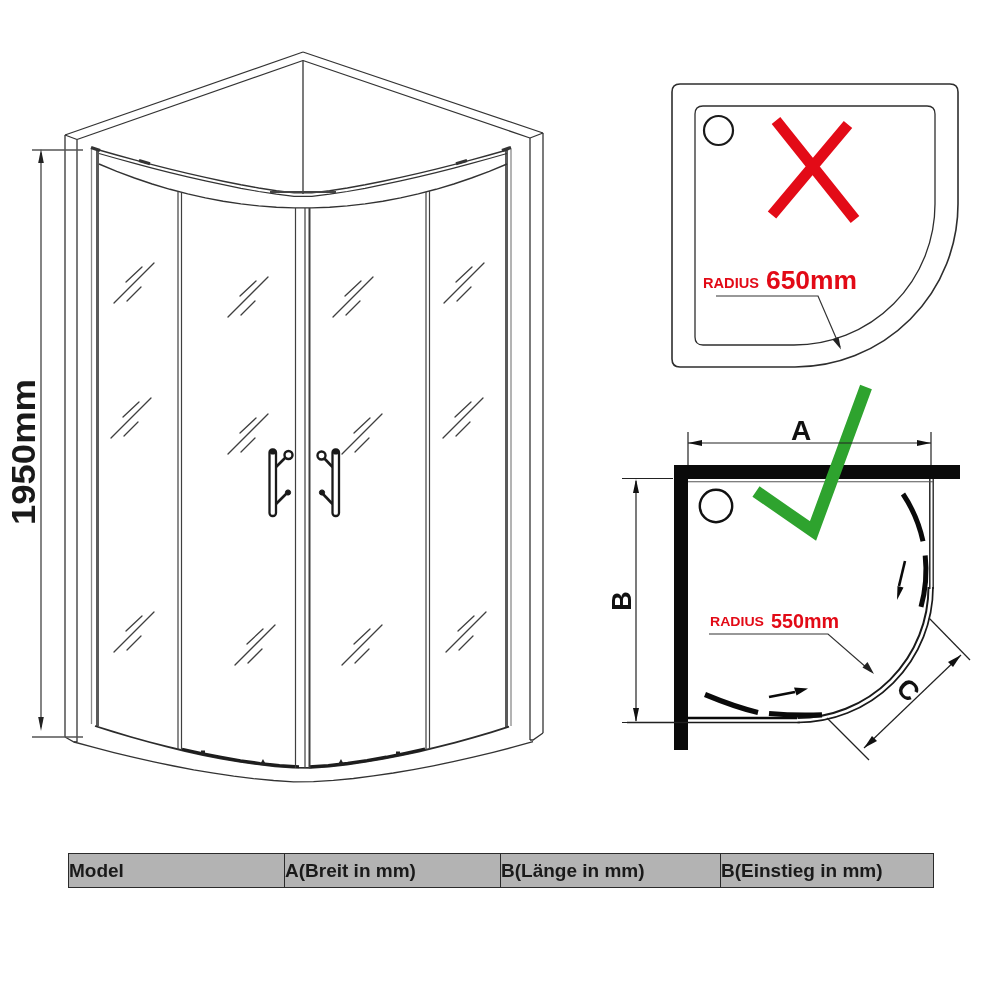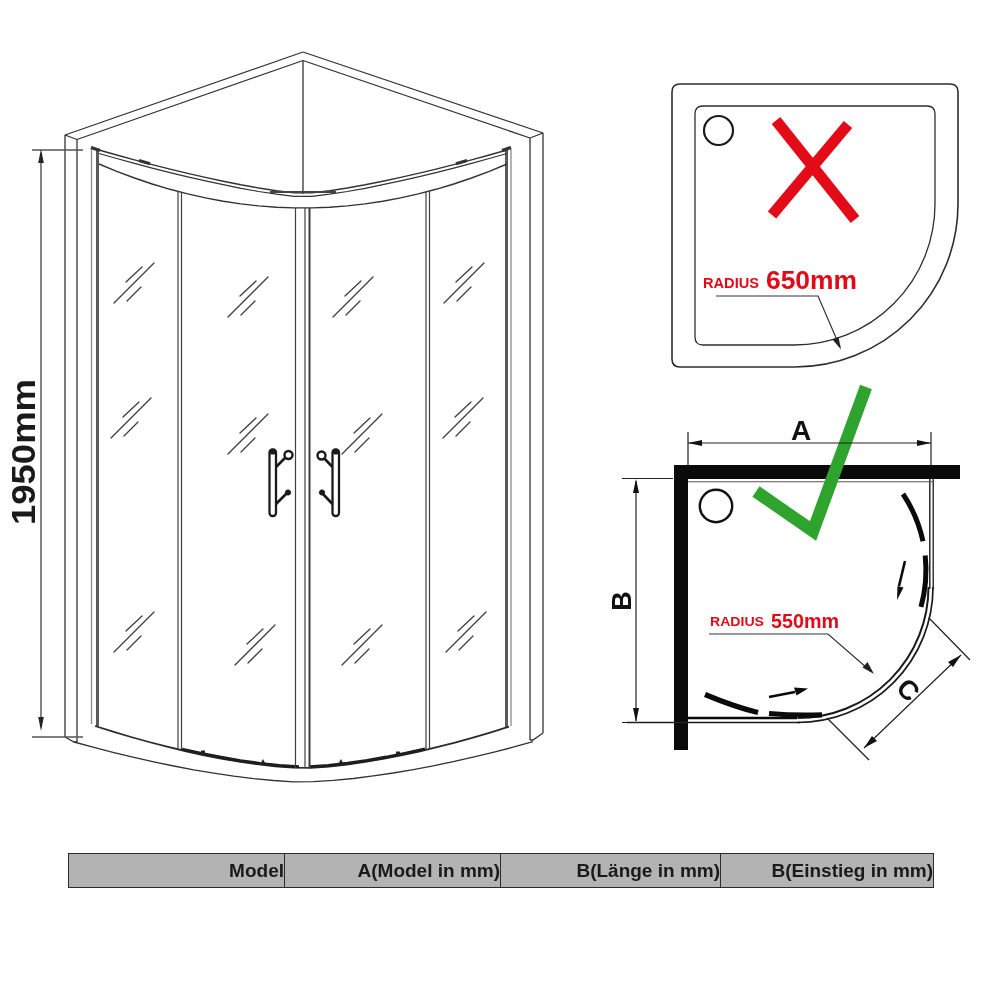--- a/index.html
+++ b/index.html
@@ -1,19 +1,19 @@
 <!DOCTYPE html>
 <html><head><meta charset="utf-8">
 <style>
   html,body{margin:0;padding:0;background:#fff;overflow:hidden}
   body{width:1001px;height:1001px;font-family:"Liberation Sans",sans-serif}
   #wrap{position:relative;width:1001px;height:1001px}
   svg{position:absolute;left:0;top:0}
   table{position:absolute;left:68px;top:853px;border-collapse:collapse;table-layout:fixed}
-  td,th{border:1.5px solid #2b2b2b;font-weight:bold;font-size:19px;color:#1a1a1a;text-align:right;padding:0}
+  td,th{border:1.5px solid #2b2b2b;font-weight:bold;font-size:19px;color:#1a1a1a;text-align:left;padding:0}
   th{background:#b3b3b3;height:33px}
   td{height:27px}
 </style></head>
 <body>
 <div id="wrap">
 <svg width="1001" height="1001" viewBox="0 0 1001 1001" fill="none">
 
 <g stroke="#333333" stroke-width="1.3">
 
   <g>
@@ -205,19 +205,19 @@
 <table>
   <colgroup>
         <col style="width:216px">
         <col style="width:216px">
         <col style="width:220px">
         <col style="width:213px">
       </colgroup>
   <tbody>
         <tr>
           <th>Model</th>
-          <th>A(Model in mm)</th>
+          <th>A(Breit in mm)</th>
           <th>B(Länge in mm)</th>
           <th>B(Einstieg in mm)</th>
         </tr>
 </tbody>
     </table>
 </div>
 
 </body></html>

